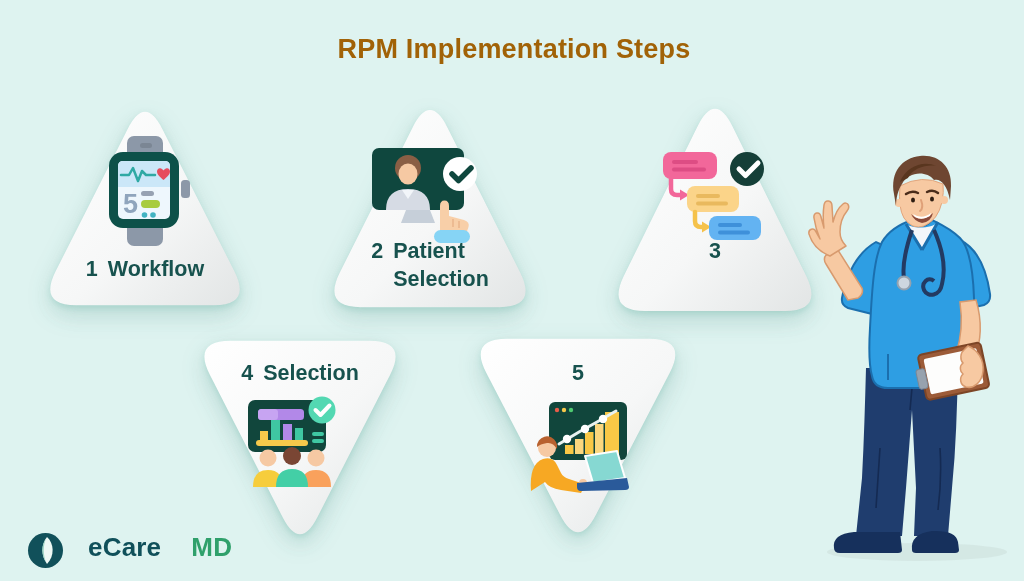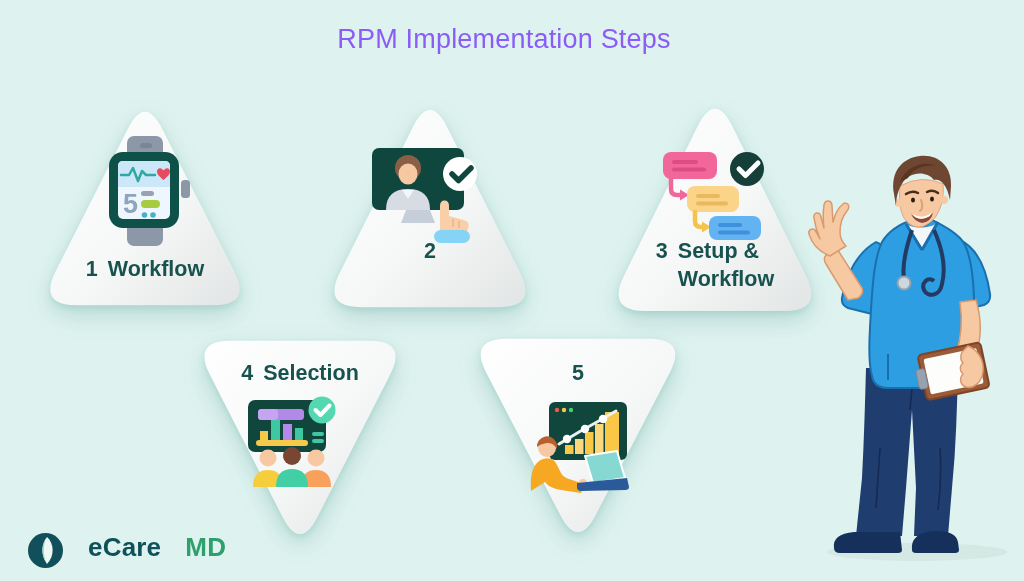--- a/index.html
+++ b/index.html
@@ -5,41 +5,41 @@
   html,body{margin:0;padding:0;}
   body{
     width:1024px;height:581px;position:relative;overflow:hidden;
     background:#def3f0;
     font-family:"Liberation Sans",sans-serif;
     -webkit-font-smoothing:antialiased;
   }
   .canvas{position:absolute;inset:0;}
   .title{
     position:absolute;top:20px;left:0;width:1000px;text-align:center;
-    font-size:27px;font-weight:400;color:#8b5cf6;letter-spacing:.2px;margin:4px;
+    font-size:27px;font-weight:700;color:#a16207;letter-spacing:.2px;margin:14px;
   }
   .step{position:absolute;}
   .tri{
     position:absolute;inset:0;width:100%;height:100%;
     filter:drop-shadow(0 9px 12px rgba(26,92,83,.16)) drop-shadow(0 3px 3px rgba(125,200,186,.35));
   }
   .icon{position:absolute;}
   .label{
     position:absolute;left:0;width:100%;
     display:flex;justify-content:center;gap:10px;
     font-size:21.5px;font-weight:700;color:#17524e;line-height:1.28;
   }
   .label .lines{display:flex;flex-direction:column;align-items:flex-start;}
   .label .l2:empty{display:none;}
   .logo{
     position:absolute;left:27px;top:532px;display:flex;align-items:flex-start;gap:24px;
   }
   .logo-text{font-size:26px;font-weight:700;letter-spacing:.2px;}
   .logo-ecare{color:#10505a;}
-  .logo-md{color:#2fa06b;}
+  .logo-md{color:#2fa06b;margin-left:6px;}
   .doctor{position:absolute;left:800px;top:148px;width:220px;height:418px;z-index:5;}
 </style>
 </head>
 <body>
 
 <svg width="0" height="0" style="position:absolute" aria-hidden="true">
   <defs>
     <linearGradient id="triGrad" x1="0" y1="0" x2="1" y2="1">
       <stop offset="0" stop-color="#ffffff"></stop>
       <stop offset="0.55" stop-color="#f6f7f7"></stop>
@@ -94,20 +94,24 @@
       <path d="M34 46 l6 9 l6 -9 Z" fill="#f2f5f9"></path>
       <path d="M38 66 h24 l5 13 h-34 Z" fill="#c6cfd9"></path>
       <circle cx="92" cy="30" r="17" fill="#ffffff"></circle>
       <path d="M84 30 l6.5 6.5 L103 24" fill="none" stroke="#0f473e" stroke-width="5.5" stroke-linecap="round" stroke-linejoin="round"></path>
       <path d="M72 86 L72 62 Q72 56.5 76.5 56.5 Q81 56.5 81 62 L81 72 L96 76 Q102 78 100.5 83 L98 90 L72 90 Z" fill="#f8cfa8"></path>
       <path d="M85 75 v8 M91 77 v7" stroke="#eab68d" stroke-width="1.6" fill="none"></path>
       <rect x="66" y="86" width="36" height="13" rx="6.5" fill="#86d4f5"></rect>
     </svg>
     <div class="label" style="top:152px;">
       <span class="num">2</span>
+      <span class="lines">
+        <span class="l1">Patient</span>
+        <span class="l2">Selection</span>
+      </span>
     </div>
   </div>
 
   <div class="step" style="left:602px;top:84px;width:226px;height:234px;">
     <svg class="tri" viewBox="0 0 200 200" preserveAspectRatio="none">
       <path d="M115.5 36.3 L180.5 163.7 Q196 194 162 194 L38 194 Q4 194 19.5 163.7 L84.5 36.3 Q100 6 115.5 36.3 Z" fill="url(#triGrad)"></path>
     </svg>
     <svg class="icon" style="left:50%;top:60px;transform:translateX(-50%);" width="112" height="96" viewBox="0 0 112 96">
       <rect x="4" y="8" width="54" height="27" rx="8" fill="#f2679a"></rect>
       <rect x="13" y="16" width="26" height="4" rx="2" fill="#dd4d84"></rect>
@@ -120,24 +124,20 @@
       <rect x="37" y="50" width="24" height="4" rx="2" fill="#e9b95e"></rect>
       <rect x="37" y="57.5" width="32" height="4" rx="2" fill="#e9b95e"></rect>
       <path d="M36 68 v9 q0 6 6 6 h2" fill="none" stroke="#f5c24b" stroke-width="4.5" stroke-linecap="round"></path>
       <path d="M43 77.5 l9 5.5 l-9 5.5 Z" fill="#f5c24b"></path>
       <rect x="50" y="72" width="52" height="24" rx="8" fill="#63b3f2"></rect>
       <rect x="59" y="79" width="24" height="4" rx="2" fill="#3e90da"></rect>
       <rect x="59" y="86.5" width="32" height="4" rx="2" fill="#3e90da"></rect>
     </svg>
     <div class="label" style="top:154px;">
       <span class="num">3</span>
-      <span class="lines">
-        <span class="l1">Setup &amp;</span>
-        <span class="l2">Workflow</span>
-      </span>
     </div>
   </div>
 
   <div class="step" style="left:188px;top:334px;width:224px;height:224px;">
     <svg class="tri" viewBox="0 0 200 200" preserveAspectRatio="none">
       <path d="M38 6 L162 6 Q196 6 180.5 36.3 L115.5 163.7 Q100 194 84.5 163.7 L19.5 36.3 Q4 6 38 6 Z" fill="url(#triGrad)"></path>
     </svg>
     <div class="label" style="top:26px;">
       <span class="num">4</span>
       <span class="lines">

